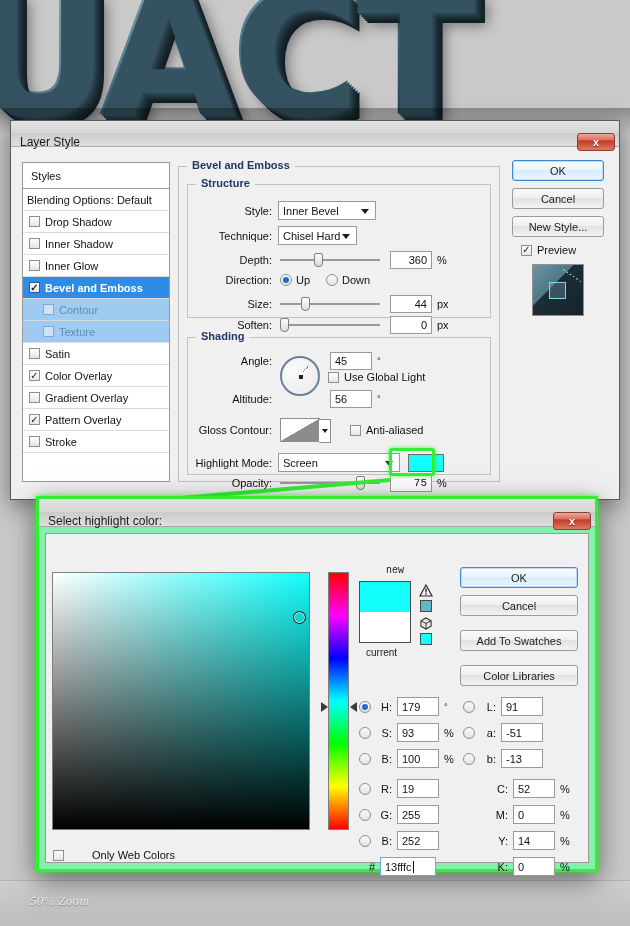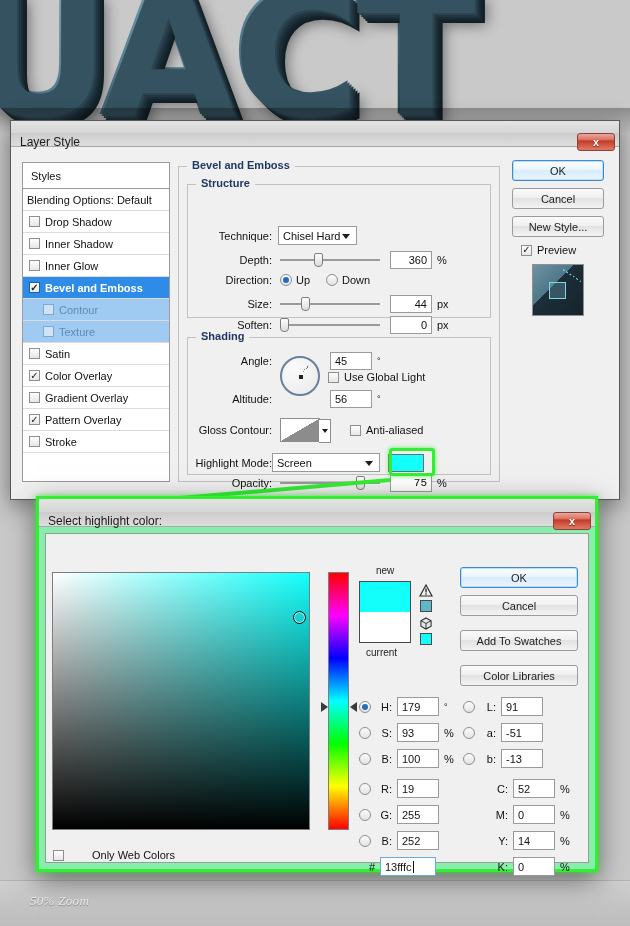--- a/index.html
+++ b/index.html
@@ -484,20 +484,27 @@
     <div class="pv-sq"></div>
   </div>
 </div>
 
 <div class="group" id="grp-bevel">
   <span class="group-label">Bevel and Emboss</span>
 
   <div class="group" id="grp-structure">
     <span class="group-label">Structure</span>
 
+    <div class="field-row" style="left:0; top:16px; width:300px;">
+      <span class="lbl" style="width:84px;">Style:</span>
+      <div class="combo" style="width:98px; margin-left:6px;">
+        <span>Inner Bevel</span>
+        <i class="caret"></i>
+      </div>
+    </div>
 
     <div class="field-row" style="left:0; top:41px; width:300px;">
       <span class="lbl" style="width:84px;">Technique:</span>
       <div class="combo" style="width:79px; margin-left:6px;">
         <span>Chisel Hard</span>
         <i class="caret"></i>
       </div>
     </div>
 
     <div class="field-row" style="left:0; top:66px; width:300px;">
@@ -570,21 +577,21 @@
         <span class="gloss-caret">
             <i></i>
           </span>
       </div>
       <span class="cb" style="margin-left:30px;"></span>
       <span style="margin-left:5px;">Anti-aliased</span>
     </div>
 
     <div class="field-row" style="left:0; top:115px; width:300px;">
       <span class="lbl" style="width:84px;">Highlight Mode:</span>
-      <div class="combo" style="width:108px; ">
+      <div class="combo" style="width:122px; margin-left:6px;">
         <span>Screen</span>
         <i class="caret"></i>
       </div>
       <div class="color-swatch-btn" id="hl-swatch" style="margin-left: 8px; background: rgb(19, 255, 252);"></div>
     </div>
 
     <div class="field-row" style="left:0; top:136px; width:300px;">
       <span class="lbl" style="width:84px;">Opacity:</span>
       <div class="slider" style="width:100px; margin-left:8px;">
         <div class="track"></div>
@@ -610,21 +617,21 @@
     <div id="cp-inner"></div>
 
     <div id="sv-field" style="background-color: rgb(19, 255, 252);">
       <div id="sv-marker"></div>
     </div>
 
     <div id="hue-strip"></div>
     <div id="hue-marker-l"></div>
     <div id="hue-marker-r"></div>
 
-    <span class="cap" style="left:337px; top:38px;">new</span>
+    <span class="cap" style="left:347px; top:38px;font-family:Liberation Mono, monospace;">new</span>
     <div id="newcur">
       <div class="half" id="sw-new" style="background: rgb(19, 255, 252);"></div>
       <div class="half" id="sw-cur" style="background: rgb(255, 255, 255);"></div>
     </div>
     <span class="cap" style="left:327px; top:120px;">current</span>
 
     <svg class="warn-ico" style="left:380px; top:57px;" viewBox="0 0 14 13">
       <polygon points="7,1 13,12 1,12" fill="#f2f2f2" stroke="#2b2b2b" stroke-width="1.2"></polygon>
       <rect x="6.3" y="4.5" width="1.4" height="4" fill="#2b2b2b"></rect>
       <rect x="6.3" y="9.3" width="1.4" height="1.4" fill="#2b2b2b"></rect>

